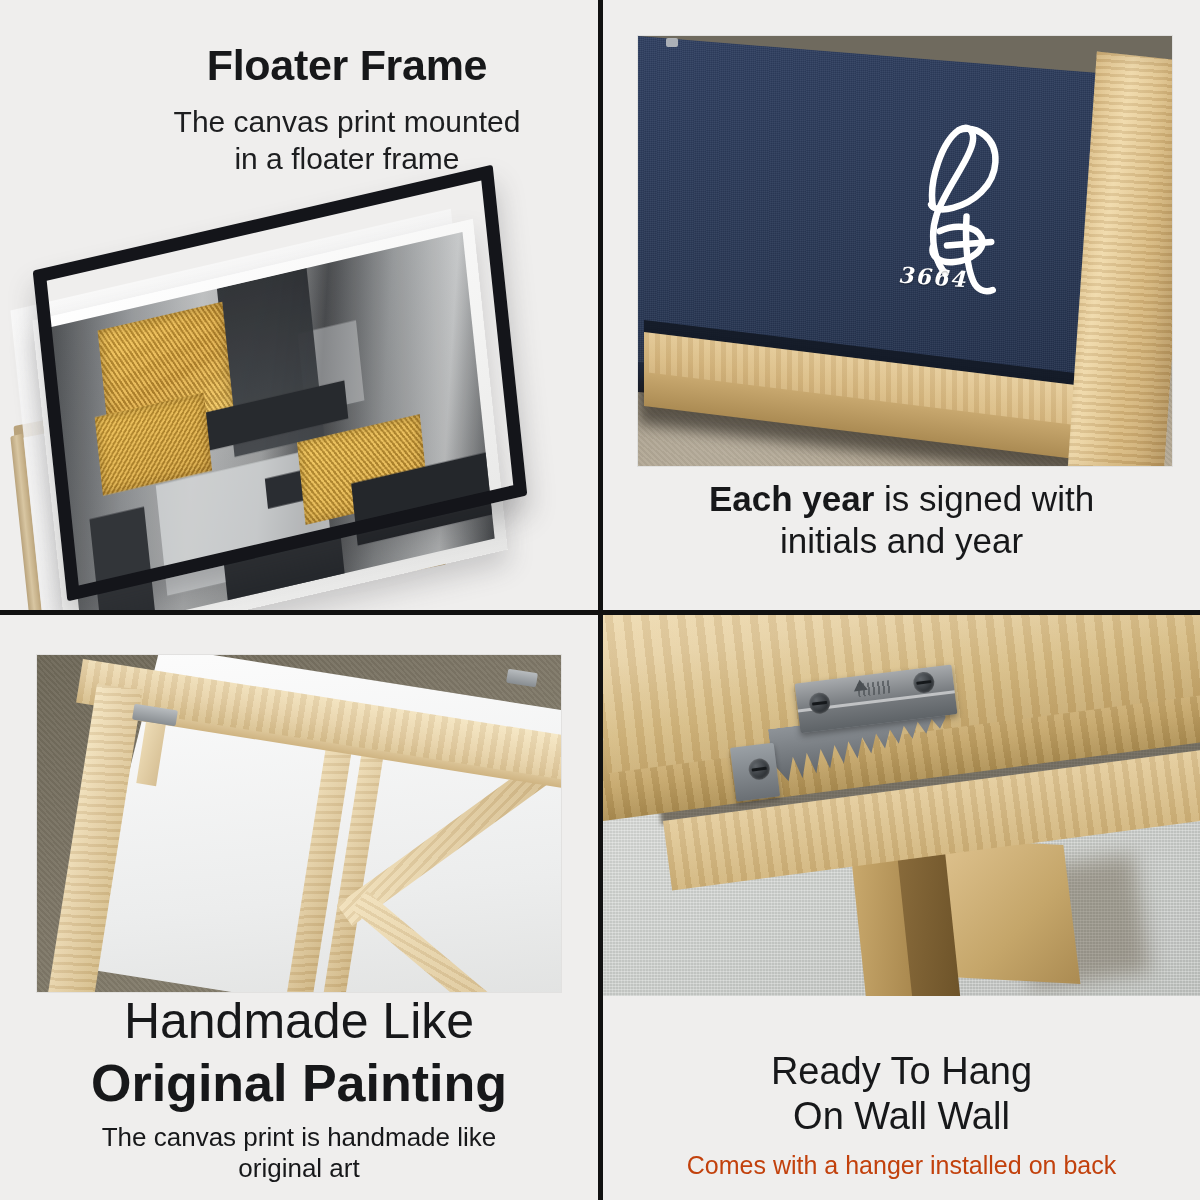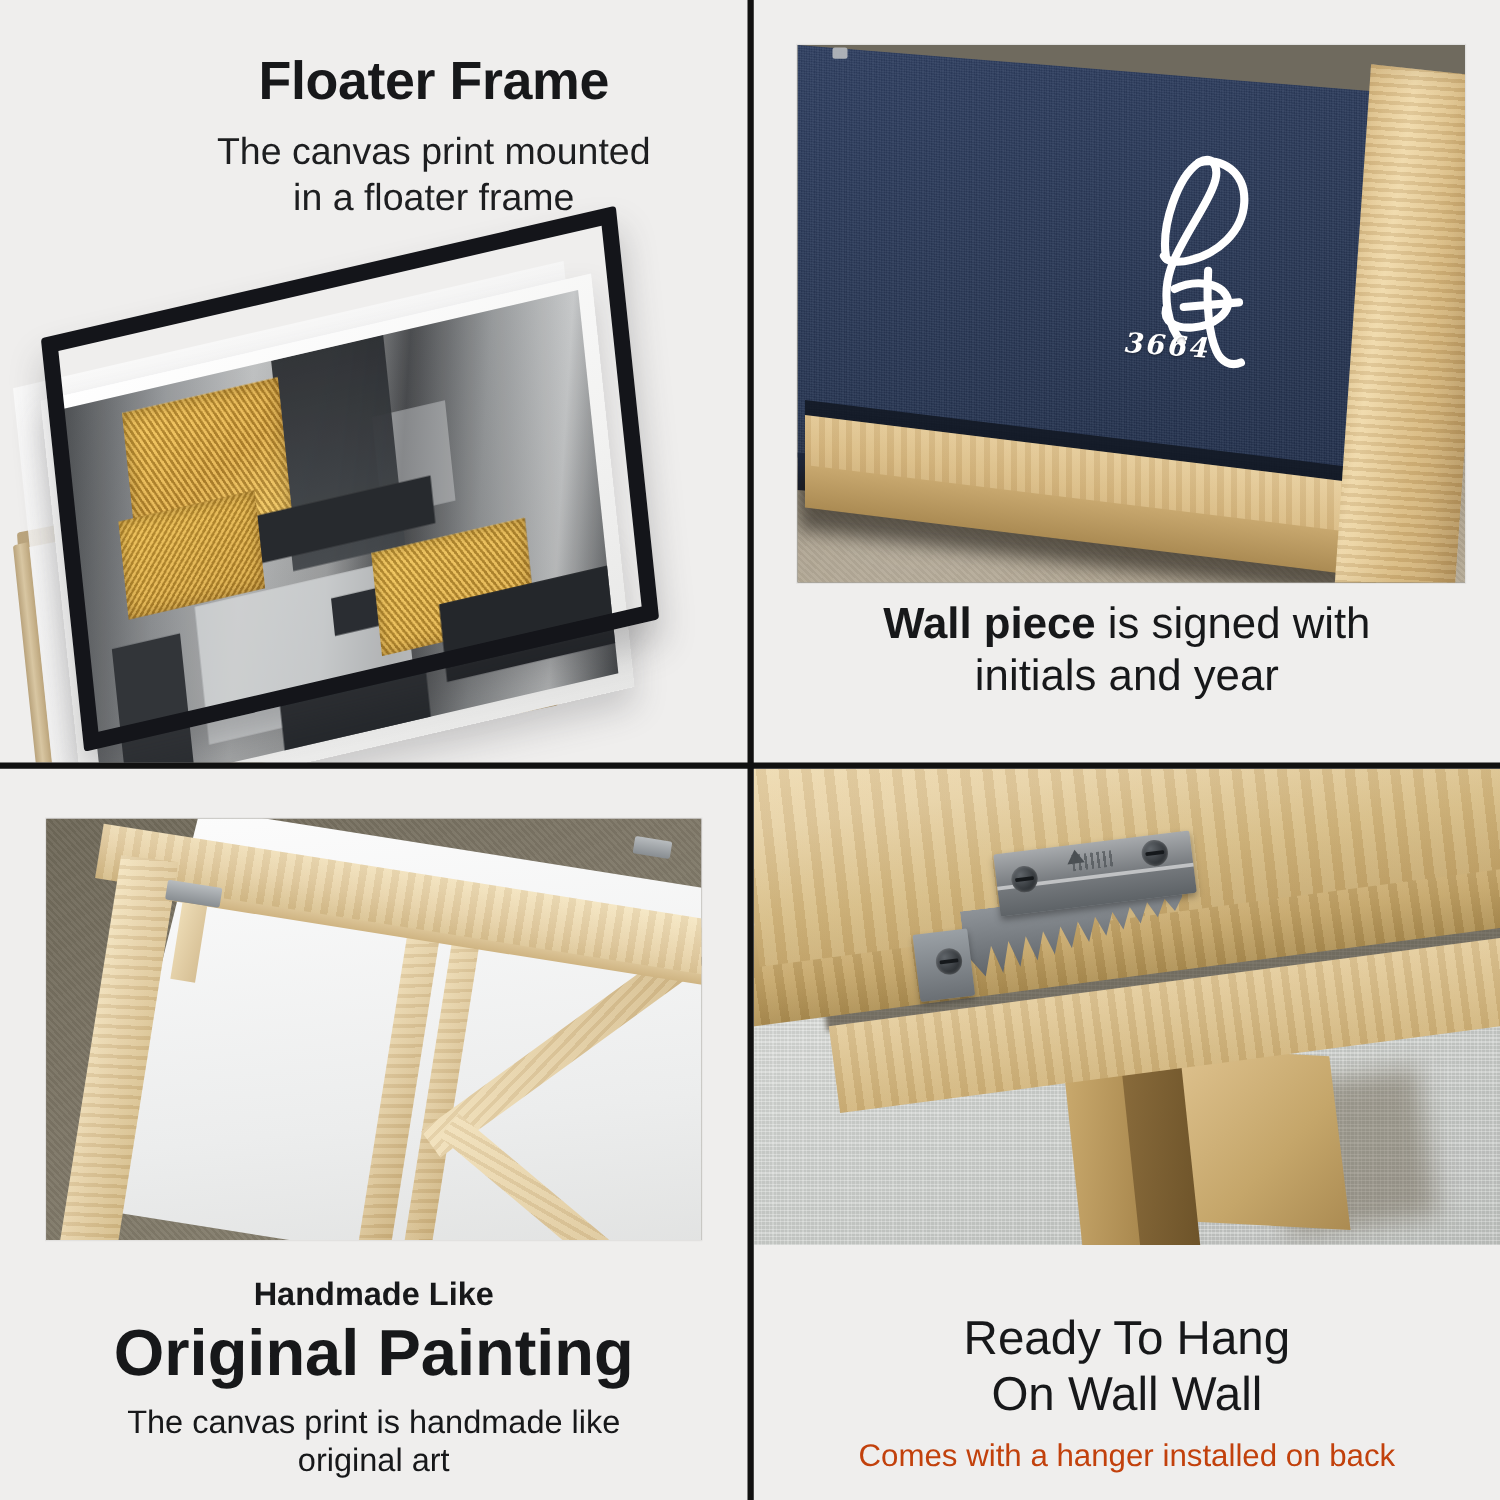--- a/index.html
+++ b/index.html
@@ -36,21 +36,21 @@
   }
   .cap-tr{
     position:absolute;left:0;right:0;top:478px;text-align:center;
     font-size:35px;line-height:1.2;color:#17181a;padding:0 14px;
     font-weight:400;
   }
   .cap-tr b{font-weight:700;}
   .cap-bl{
     position:absolute;left:0;right:0;bottom:16px;text-align:center;padding:0 18px;
   }
-  .bl-l1{font-size:26px;font-weight:700;color:#17181a;line-height:1.22;}
+  .bl-l1{font-size:50px;font-weight:400;color:#17181a;line-height:1.22;}
   .bl-l2{font-size:52px;font-weight:700;color:#17181a;line-height:1.22;}
   .bl-sub{font-size:26px;font-weight:400;color:#17181a;line-height:1.2;margin-top:6px;}
   .cap-br{
     position:absolute;left:0;right:0;bottom:20px;text-align:center;padding:0 10px;
   }
   .br-l1{font-size:38px;font-weight:400;color:#17181a;line-height:1.2;}
   .br-l2{font-size:38px;font-weight:400;color:#17181a;line-height:1.2;}
   .br-sub{font-size:25px;font-weight:400;color:#c2410c;line-height:1.2;margin-top:10px;}
 
   
@@ -419,21 +419,21 @@
       <div class="sig-year">3664</div>
 
       <div class="tr-gap"></div>
       <div class="tr-shadow"></div>
       <div class="tr-wood-b"></div>
       <div class="tr-wood-b2"></div>
       <div class="tr-wood-r"></div>
     </div>
 
     <div class="cap-tr">
-      <b>Wall piece</b><span> is signed with</span><br>
+      <b>Each year</b><span> is signed with</span><br>
       <span>initials and year</span>
     </div>
   </div>
 
   <div class="quad" id="q-bl">
     <div class="photo-bl">
       <div class="bl-floor"></div>
       <div class="bl-canvasback"></div>
       <div class="bar bl-vbar1"></div>
       <div class="bar bl-vbar2"></div>

